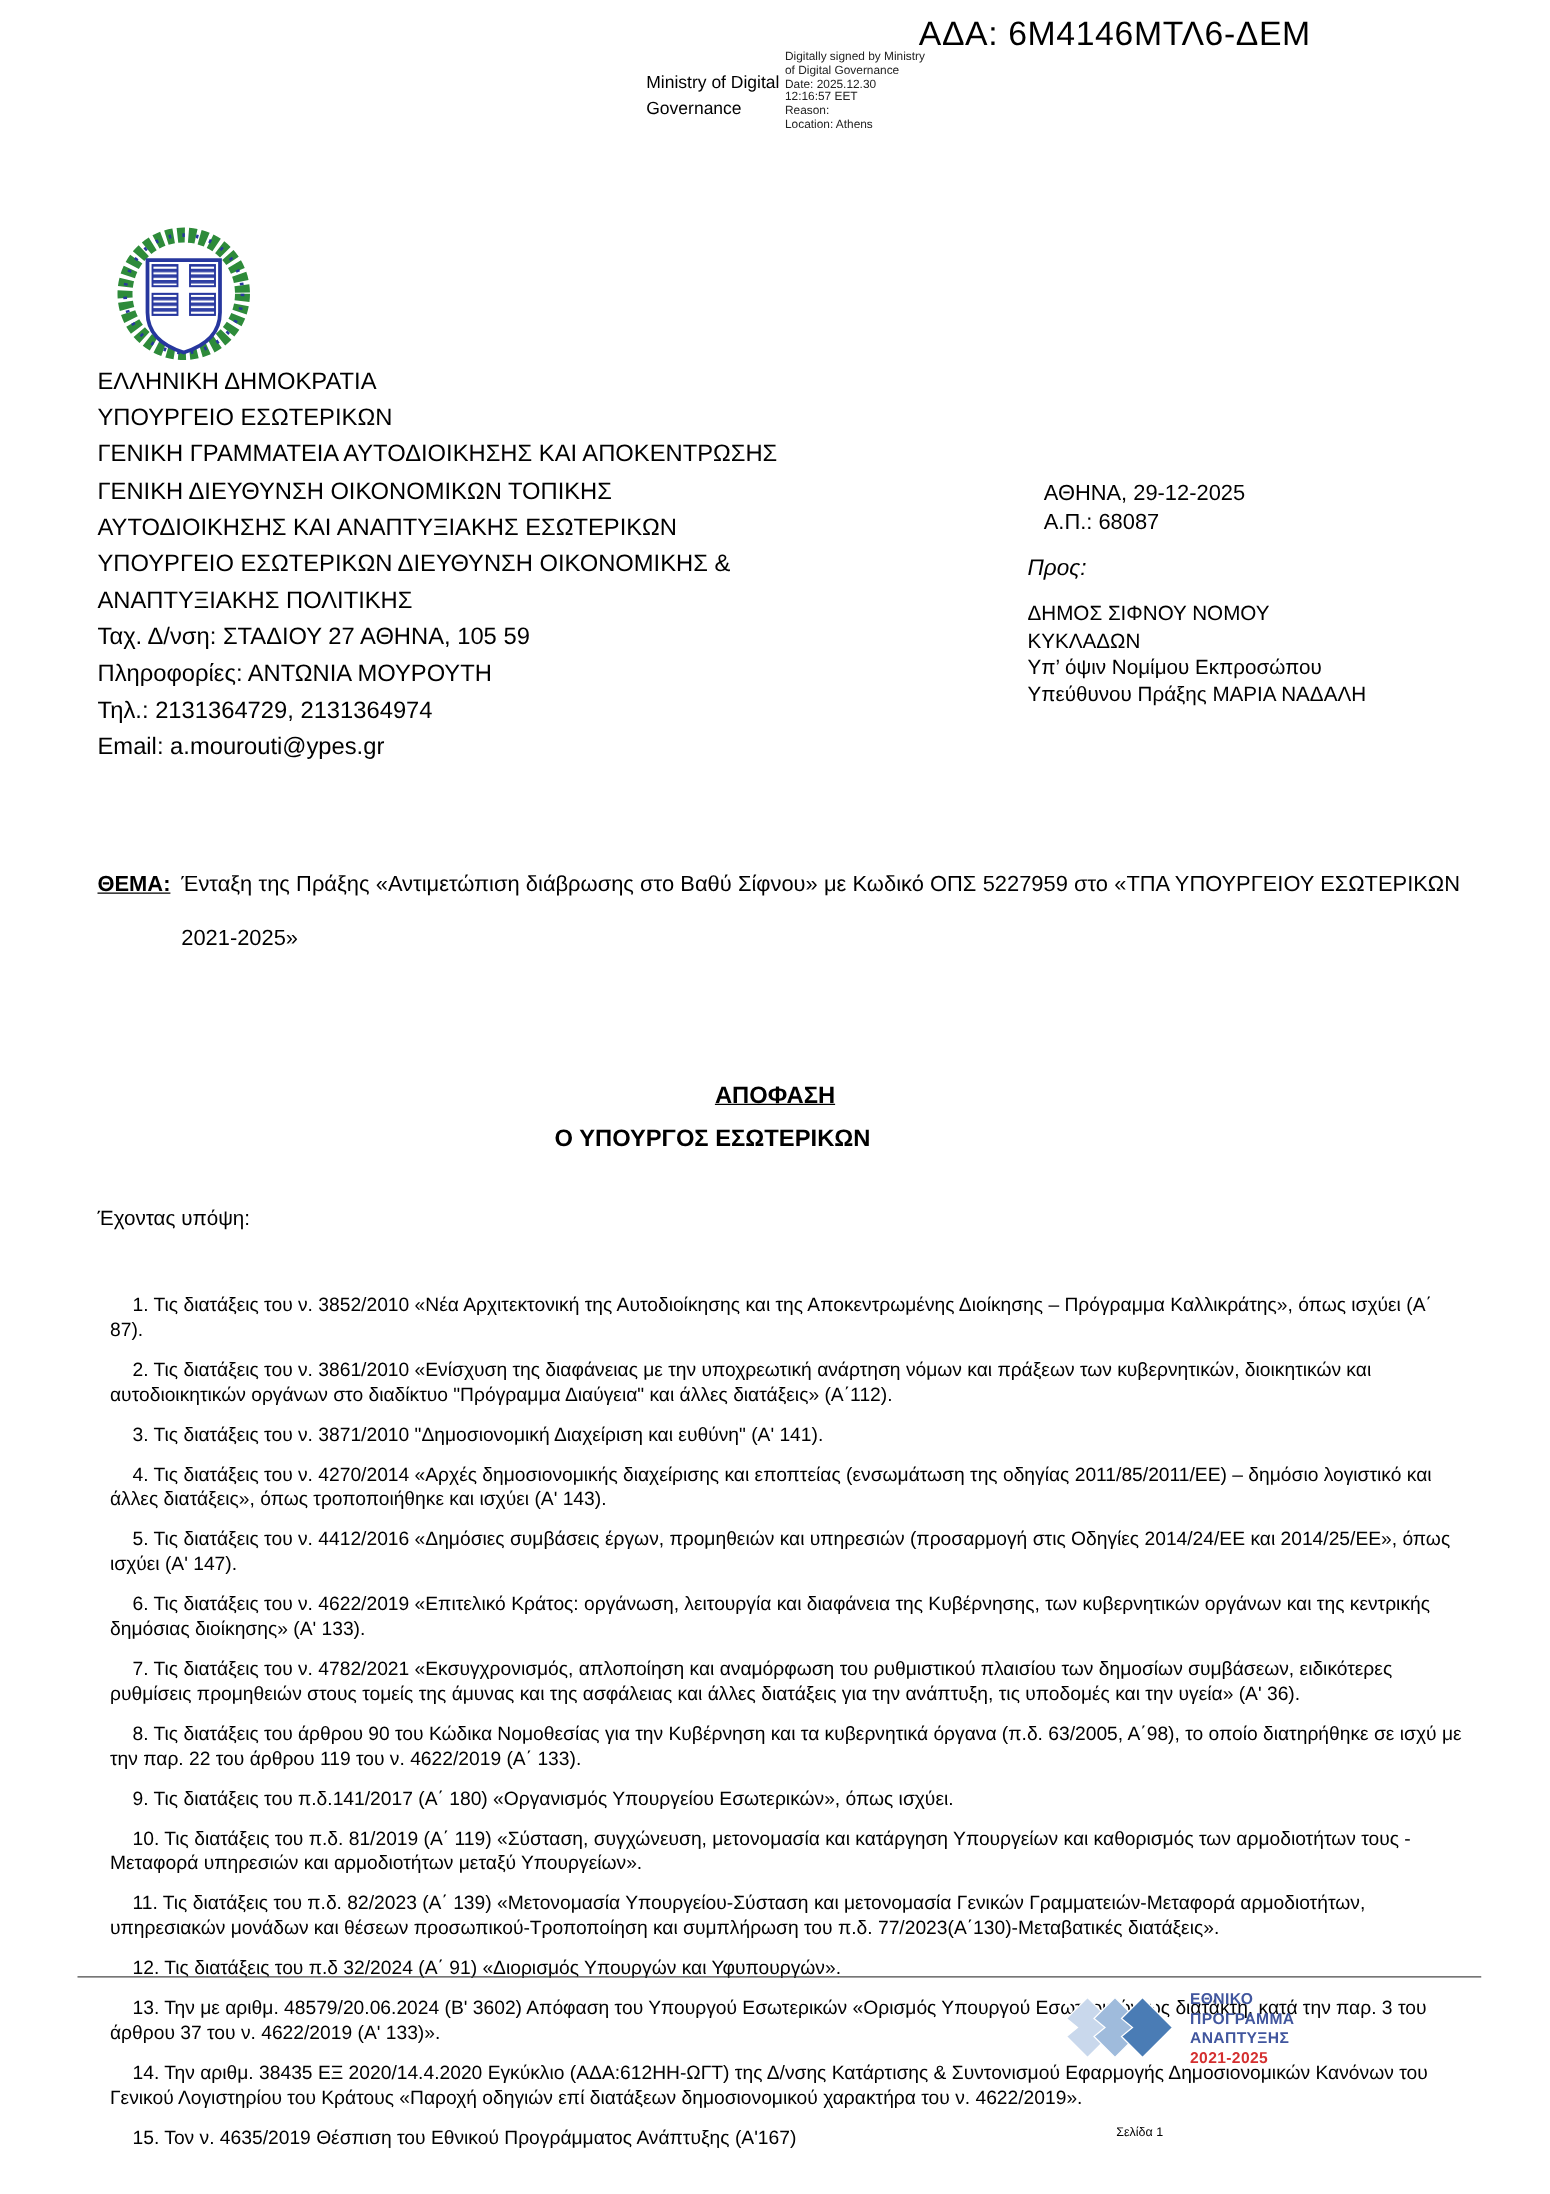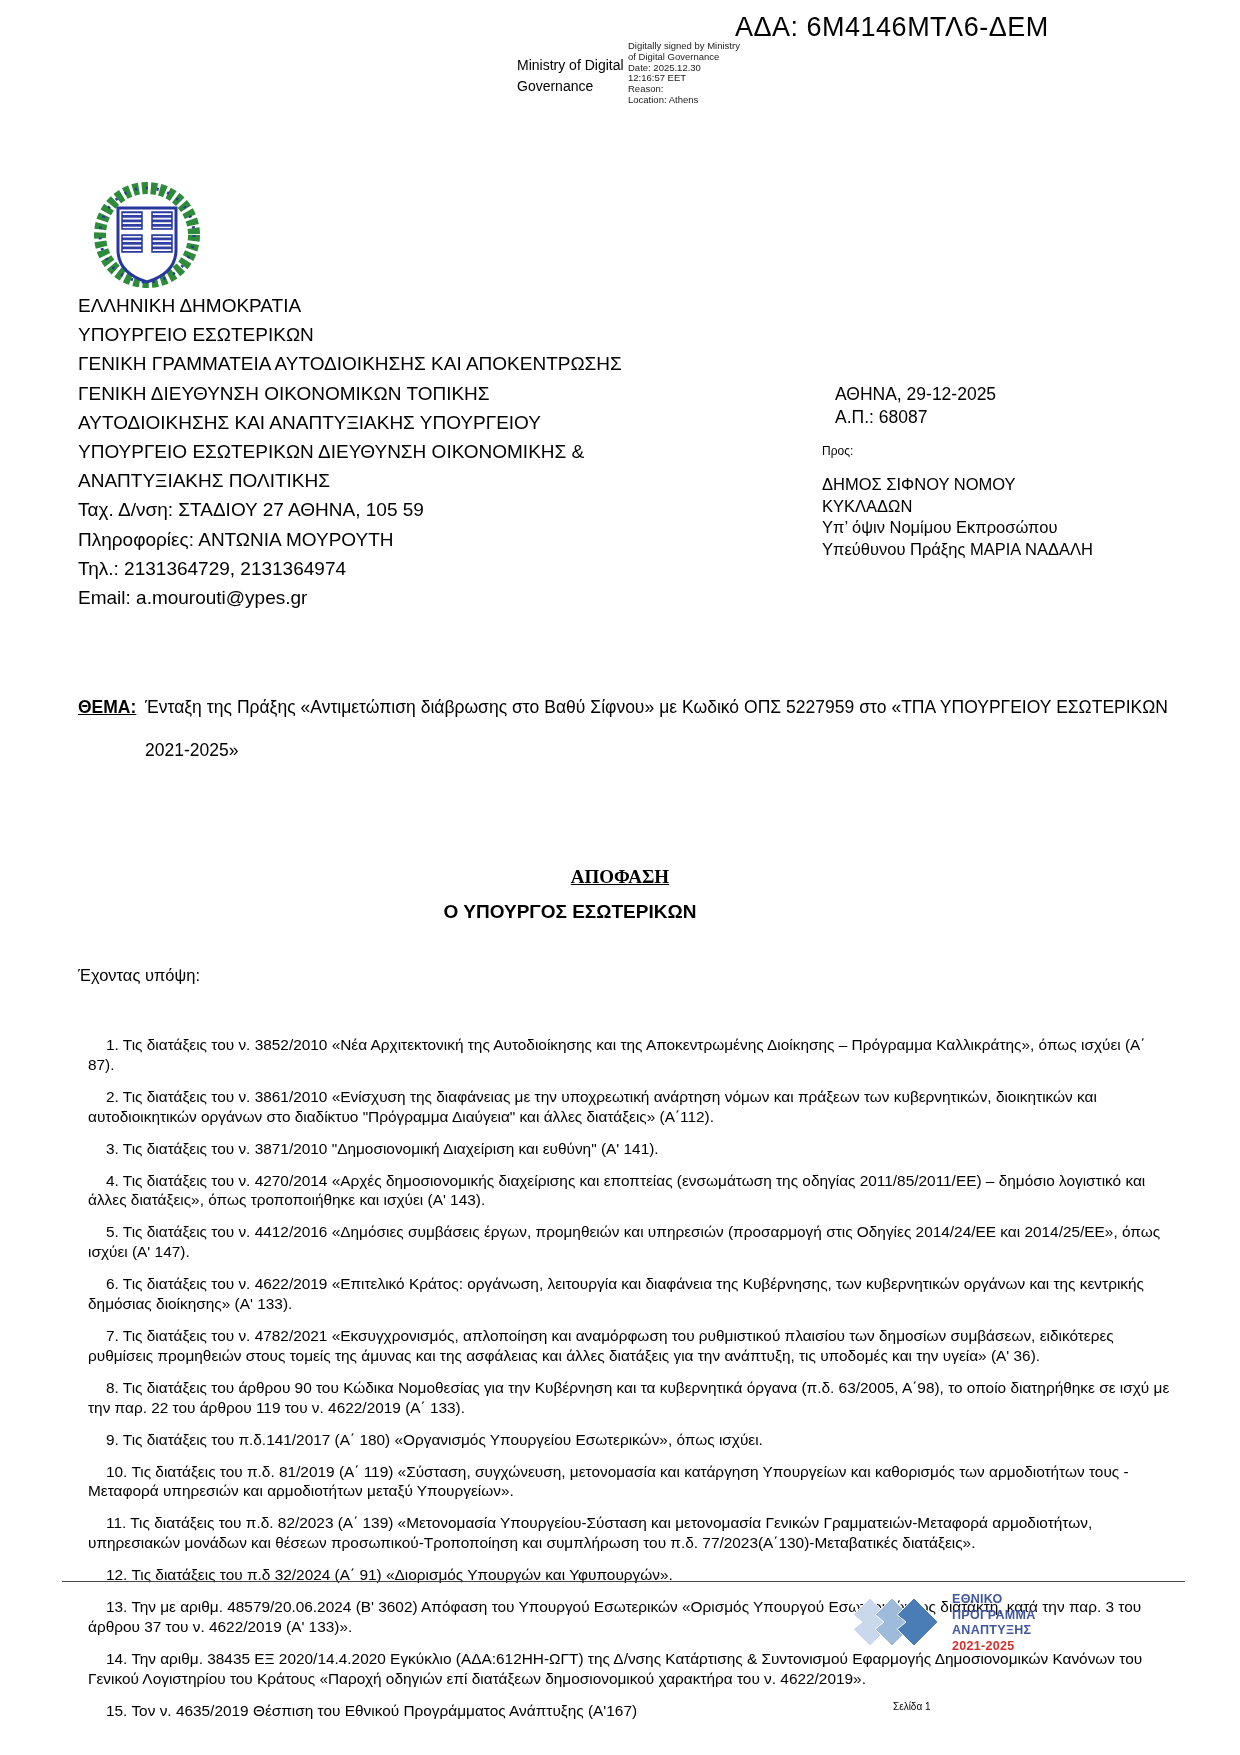--- a/index.html
+++ b/index.html
@@ -13,29 +13,29 @@
 
   #sig-name { left:517px; top:43px; width:112px; font-size:14px; line-height:21px;margin-top:12px; }
   #sig-details { left:628px; top:41px; font-size:9.5px; line-height:10.8px; color:#222; }
 
   #emblem { left:84px; top:170px; }
 
   #agency { left:78px; top:291px; font-size:19px; line-height:29.2px; white-space:nowrap; }
 
   #date-block { left:835px; top:383px; font-size:17.5px; line-height:23px; }
   #to-block { left:822px; top:444px; }
-  #to-label { font-size:12px; margin:0 0 16px 0; }
+  #to-label { font-size:18px; margin:0 0 16px 0;font-style:italic; }
   #recipient { font-size:16.5px; line-height:21.5px; }
 
   #subject { left:78px; top:686px; width:1090px; display:flex; align-items:flex-start; }
   #subject-label { flex:0 0 67px; font-size:17.5px; font-weight:bold; text-decoration:underline; line-height:43px; }
   #subject-text { flex:1; font-size:17.5px; line-height:43px; text-align:justify; }
 
   #decision-title { left:0; top:866px; width:1240px; text-align:center; font-size:19px; font-weight:bold; }
-  #decision-title span { text-decoration:underline;font-family:Liberation Serif, serif; }
+  #decision-title span { text-decoration:underline; }
   #decision-subtitle { left:0; top:901px; width:1140px; text-align:center; font-size:19px; font-weight:bold; }
 
   #preamble { left:78px; top:966px; font-size:16.5px; }
 
   #considerations { left:76px; top:1023px; width:1106px; font-size:15.4px; line-height:19.9px; }
   #considerations p { margin:12px; text-indent:18px; }
 
   #rule { left:62px; top:1581px; width:1123px; height:0; border-top:1.5px solid #4a4a4a; }
 
   #epa-chevrons { left:842px; top:1584px; }
@@ -84,21 +84,21 @@
         <rect x="68" y="65" width="20" height="17" fill="url(#hatch)"></rect>
       </g>
     </svg>
   </div>
 
   <div id="agency" class="abs">
       <div>ΕΛΛΗΝΙΚΗ ΔΗΜΟΚΡΑΤΙΑ</div>
       <div>ΥΠΟΥΡΓΕΙΟ ΕΣΩΤΕΡΙΚΩΝ</div>
       <div>ΓΕΝΙΚΗ ΓΡΑΜΜΑΤΕΙΑ ΑΥΤΟΔΙΟΙΚΗΣΗΣ ΚΑΙ ΑΠΟΚΕΝΤΡΩΣΗΣ</div>
       <div>ΓΕΝΙΚΗ ΔΙΕΥΘΥΝΣΗ ΟΙΚΟΝΟΜΙΚΩΝ ΤΟΠΙΚΗΣ</div>
-      <div>ΑΥΤΟΔΙΟΙΚΗΣΗΣ ΚΑΙ ΑΝΑΠΤΥΞΙΑΚΗΣ ΥΠΟΥΡΓΕΙΟΥ</div>
+      <div>ΑΥΤΟΔΙΟΙΚΗΣΗΣ ΚΑΙ ΑΝΑΠΤΥΞΙΑΚΗΣ ΕΣΩΤΕΡΙΚΩΝ</div>
       <div>ΥΠΟΥΡΓΕΙΟ ΕΣΩΤΕΡΙΚΩΝ ΔΙΕΥΘΥΝΣΗ ΟΙΚΟΝΟΜΙΚΗΣ &amp;</div>
       <div>ΑΝΑΠΤΥΞΙΑΚΗΣ ΠΟΛΙΤΙΚΗΣ</div>
       <div>Ταχ. Δ/νση: ΣΤΑΔΙΟΥ 27 ΑΘΗΝΑ, 105 59</div>
       <div>Πληροφορίες: ΑΝΤΩΝΙΑ ΜΟΥΡΟΥΤΗ</div>
       <div>Τηλ.: 2131364729, 2131364974</div>
       <div>Email: a.mourouti@ypes.gr</div>
     </div>
 
   <div id="date-block" class="abs">
     <div>ΑΘΗΝΑ, 29-12-2025</div>

